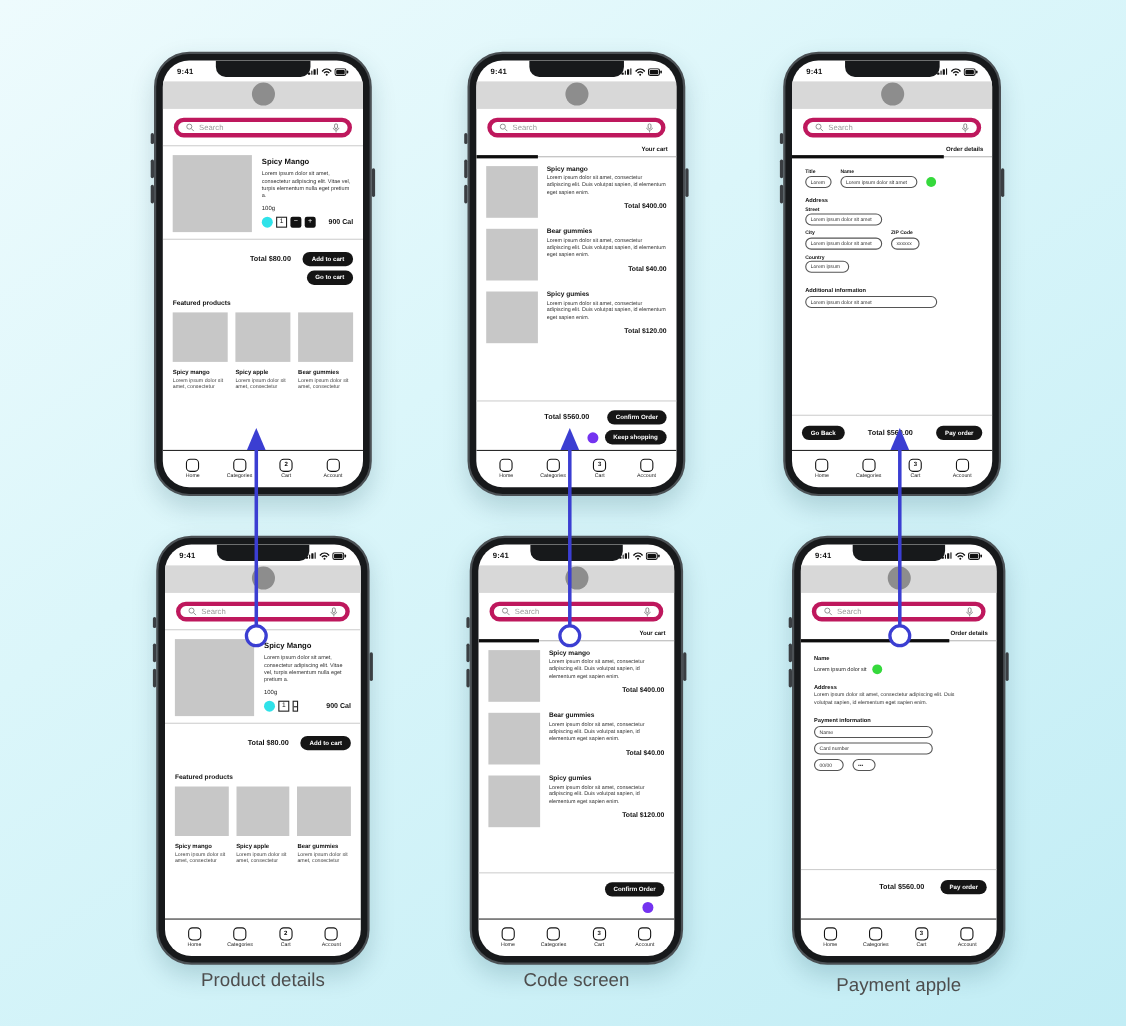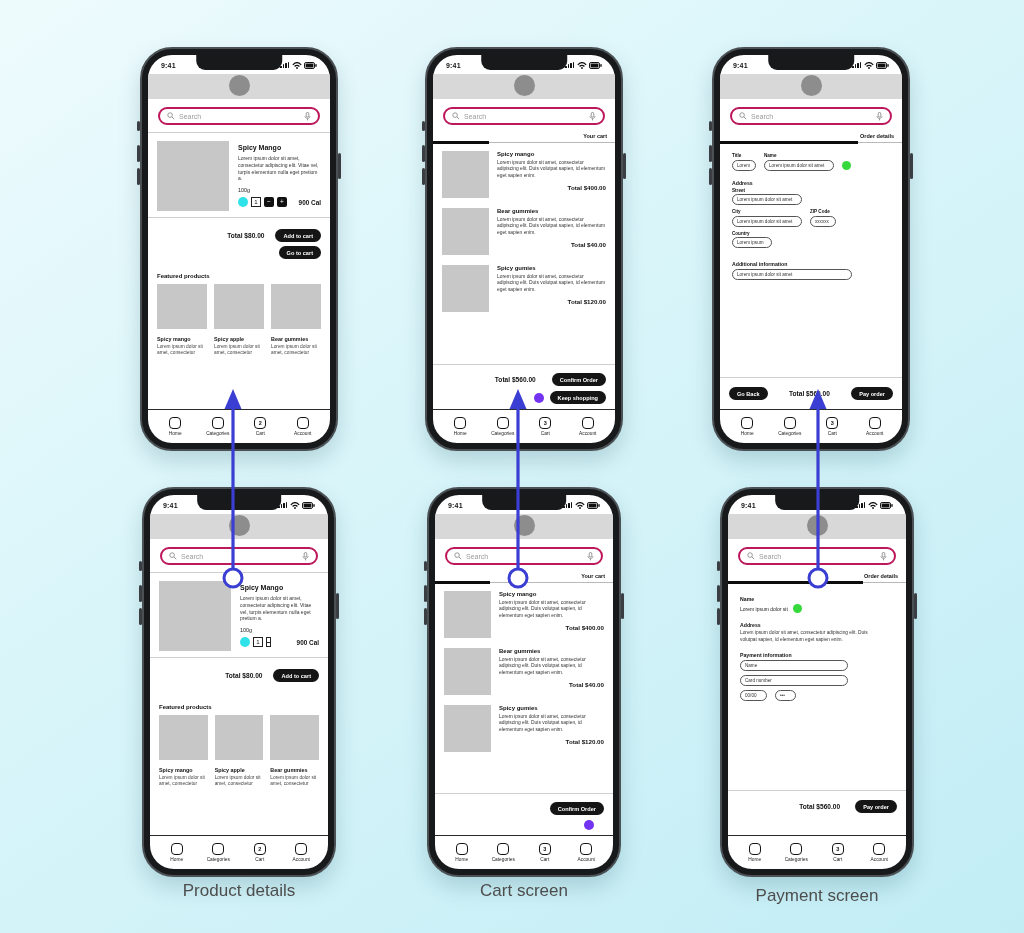--- a/index.html
+++ b/index.html
@@ -44,21 +44,21 @@
   
   .statusbar { height:16px; display:flex; align-items:center; justify-content:space-between; padding:4px 13px 0; }
   .time { font-size:7px; font-weight:bold; letter-spacing:.2px; }
   .statusicons { display:flex; align-items:center; gap:2.5px; }
   .sigbars { display:flex; align-items:flex-end; gap:1px; height:6px; }
   .sigbars i { display:block; width:1.4px; background:#111; border-radius:.5px; }
   .avatarband { height:25px; background:#d8d8d8; margin-top:3px; display:flex; justify-content:center; }
   .avatar { width:21px; height:21px; border-radius:50%; background:#8d8d8d; margin-top:1px; }
   .searchrow { padding:8px 10px 7px; }
   .search-pill {
-    height:18px; border:2px solid #be185d; border-radius:11px;
+    height:18px; border:4px solid #be185d; border-radius:11px;
     display:flex; align-items:center; padding:0 7px; gap:4px; background:#fff;
   }
   .sinput { flex:1; border:none; outline:none; font-size:7px; font-family:"Liberation Sans",sans-serif; background:transparent; color:#333; min-width:0; }
   .sinput::placeholder { color:#9b9b9b; }
 
   
   .hr { border-top:1px solid #cfcfcf; }
   .sec-head { display:flex; justify-content:flex-end; padding:1px 8px 3px; }
   .sec-label { font-size:5.5px; font-weight:bold; }
   .hr-wrap { height:1px; background:#b9b9b9; position:relative; }
@@ -836,14 +836,14 @@
   <polygon points="13,4 4.5,24 21.5,24" fill="#3b3ed2"></polygon>
   <circle cx="13" cy="193" r="9" fill="#ffffff" stroke="#3b3ed2" stroke-width="3"></circle>
 </svg>
 <svg class="flow-arrow fa-3" width="26" height="215" viewBox="0 0 26 215">
   <line x1="13" y1="184" x2="13" y2="18" stroke="#3b3ed2" stroke-width="3.2"></line>
   <polygon points="13,4 4.5,24 21.5,24" fill="#3b3ed2"></polygon>
   <circle cx="13" cy="193" r="9" fill="#ffffff" stroke="#3b3ed2" stroke-width="3"></circle>
 </svg>
 
 <div class="caption cap-1">Product details</div>
-<div class="caption cap-2">Cart screen</div>
-<div class="caption cap-3">Payment screen</div>
+<div class="caption cap-2">Code screen</div>
+<div class="caption cap-3">Payment apple</div>
 
 </body></html>

